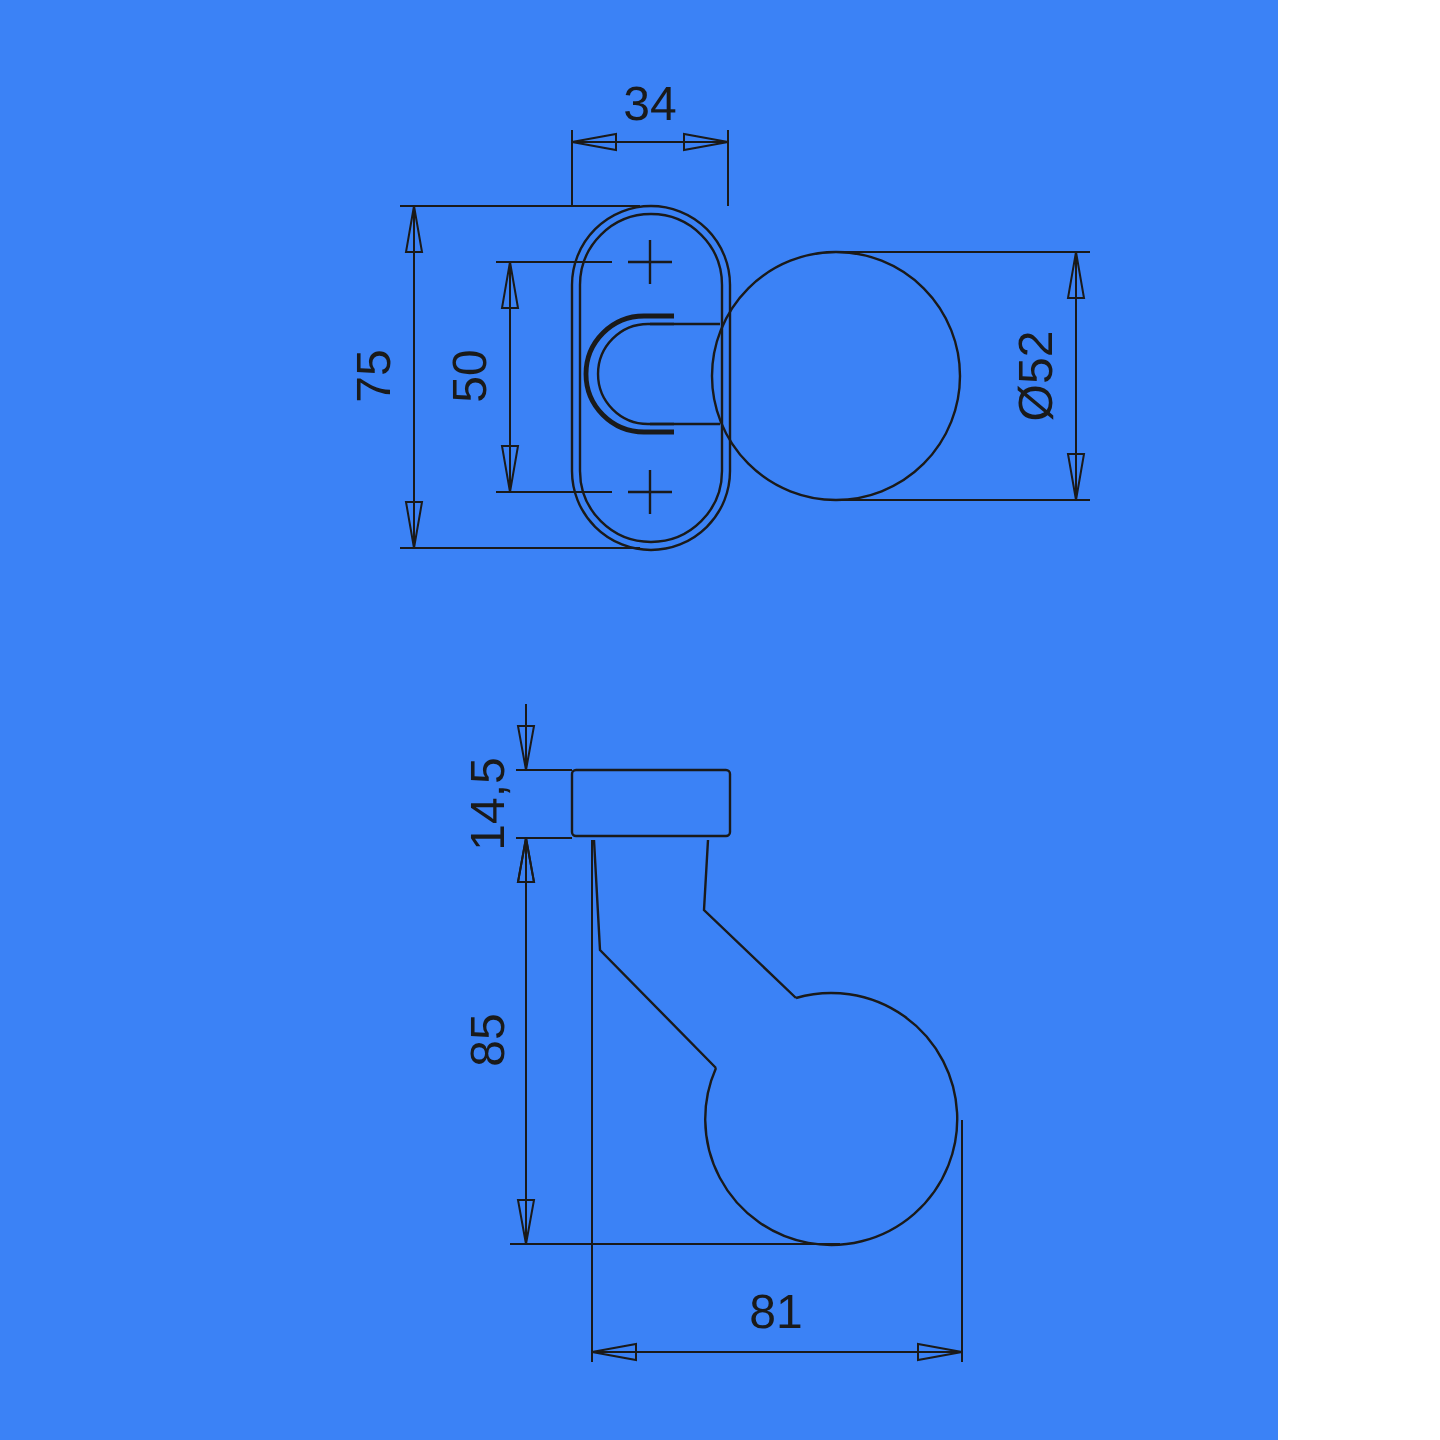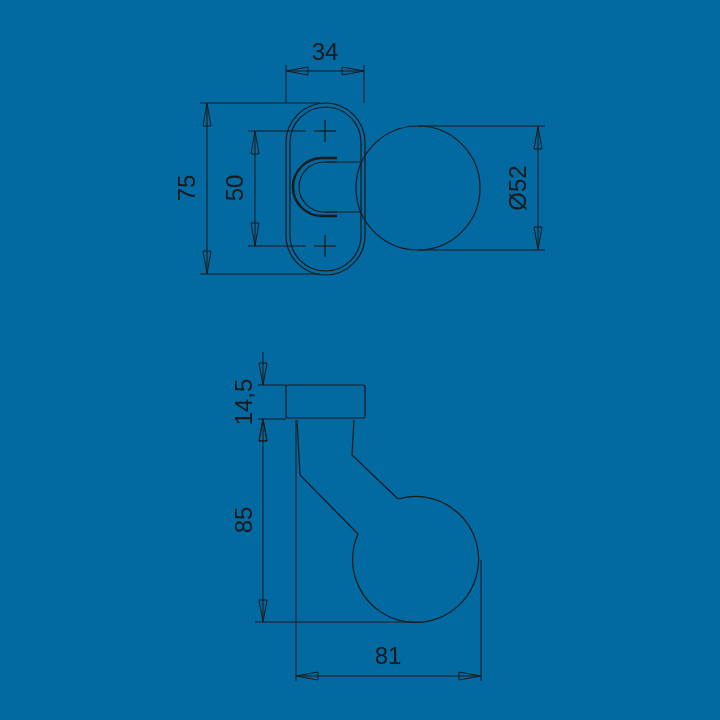--- a/index.html
+++ b/index.html
@@ -1,16 +1,16 @@
 <!DOCTYPE html>
 <html><head>
 <meta charset="utf-8">
 <style>
   html,body{margin:0;padding:0;background:#fff;}
-  #canvas{position:relative;width:720px;height:720px;background:#0369a1;overflow:hidden;}
+  #canvas{position:relative;width:639px;height:720px;background:#3b82f6;overflow:hidden;}
   svg{position:absolute;left:0;top:0;}
   .dim-text{font-family:"Liberation Sans",sans-serif;font-size:24px;fill:#1a1a1a;}
 </style>
 </head>
 <body>
 
 <div id="canvas">
 <svg width="720" height="720" viewBox="0 0 720 720" fill="none" stroke="#1a1a1a" stroke-width="1.2">
 
   <g>

